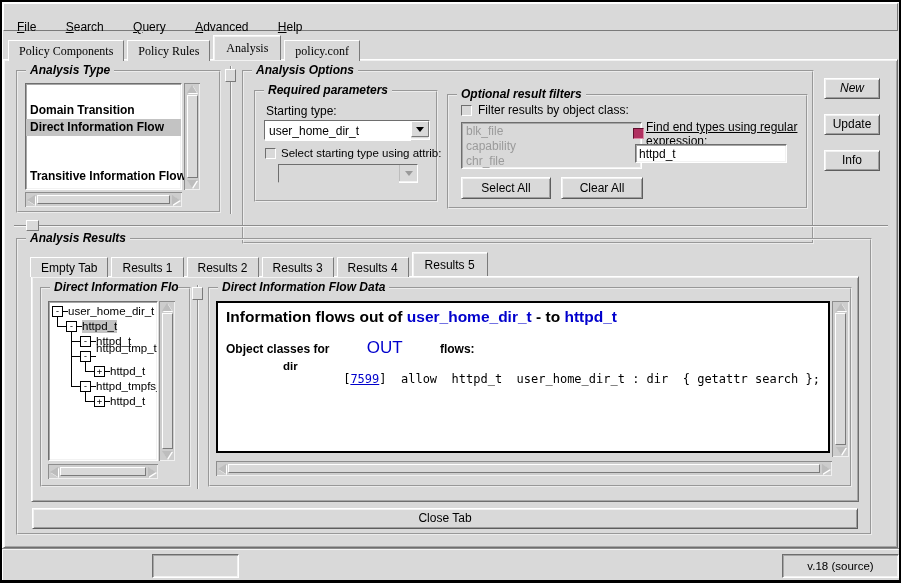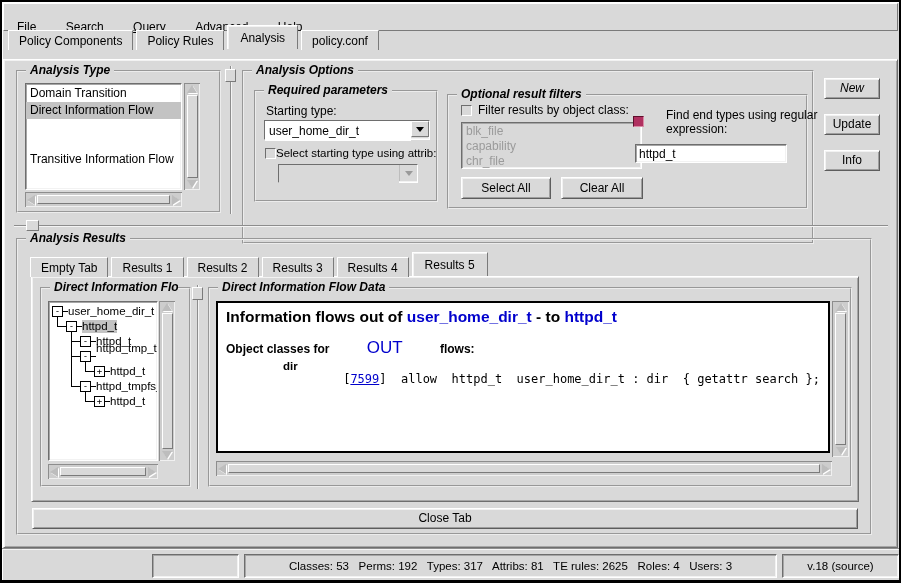--- a/index.html
+++ b/index.html
@@ -70,29 +70,29 @@
 <div id="win">
 
   <div class="abs raised" style="left:1px;top:1px;width:895px;height:28px;padding-left:11px;">
     <span class="menu-item"><span class="u">F</span><span>ile</span></span>
     <span class="menu-item"><span class="u">S</span><span>earch</span></span>
     <span class="menu-item"><span class="u">Q</span><span>uery</span></span>
     <span class="menu-item"><span class="u">A</span><span>dvanced</span></span>
     <span class="menu-item"><span class="u">H</span><span>elp</span></span>
   </div>
 
-  <div class="abs" style="left:6px;top:23px;height:25px;z-index:4;">
+  <div class="abs" style="left:6px;top:33px;height:25px;z-index:4;font-family:Liberation Serif, serif;">
     <span class="tab">Policy Components</span><span class="tab">Policy Rules</span><span class="tab active">Analysis</span><span class="tab">policy.conf</span>
   </div>
 
   <div class="abs raised2" style="left:1px;top:57px;width:895px;height:489px;"></div>
 
   <div class="abs lf" style="left:14px;top:68px;width:205px;height:143px;">
     <span class="lt">Analysis Type</span>
-    <div class="abs white sunken2" style="left:7px;top:11px;width:157px;height:107px;padding:1px 0;">
+    <div class="abs white sunken2" style="left:7px;top:11px;width:157px;height:107px;padding:18px 0;font-weight:bold;">
       <div style="padding:0 4px;line-height:17px;white-space:nowrap;">Domain Transition</div>
       <div style="padding:0 4px;line-height:17px;white-space:nowrap;background:#c3c3c3;">Direct Information Flow</div>
       <div style="padding:0 4px;line-height:17px;white-space:nowrap;margin-top:32px;">Transitive Information Flow</div>
     </div>
     <div class="abs sb sb-v" style="left:166px;top:11px;width:16px;height:107px;">
       <div class="tri-up"></div>
       <div class="thumb-v"></div>
       <div class="tri-dn"></div>
     </div>
     <div class="abs sb sb-h" style="left:7px;top:120px;width:157px;height:15px;">
@@ -110,21 +110,21 @@
 
     <div class="abs lf" style="left:10px;top:18px;width:184px;height:112px;">
       <span class="lt">Required parameters</span>
       <div class="abs" style="left:10px;top:12px;">Starting type:</div>
       <div class="abs sunken2" style="left:8px;top:28px;width:166px;height:20px;display:flex;">
         <div class="combo-field" style="flex:1;">user_home_dir_t</div>
         <div class="combo-arrow raised" style="background:#d9d9d9;">
             <div class="tri-dn-b"></div>
           </div>
       </div>
-      <div class="abs" style="left:9px;top:55px;display:flex;align-items:center;">
+      <div class="abs" style="left:9px;top:55px;display:flex;align-items:center;gap:5px;">
         <span class="cb"></span>
         <span style="font-size:11.5px;white-space:nowrap;">Select starting type using attrib:</span>
       </div>
       <div class="abs sunken2" style="left:22px;top:72px;width:140px;height:19px;display:flex;">
         <div class="combo-field" style="flex:1;background:#d9d9d9;"></div>
         <div class="combo-arrow" style="background:#d9d9d9;border-left:1px solid #bdbdbd;">
             <div class="tri-dn-g"></div>
           </div>
       </div>
     </div>
@@ -136,21 +136,21 @@
         <span style="white-space:nowrap;">Filter results by object class:</span>
       </div>
       <div class="abs sunken2" style="left:12px;top:26px;width:181px;height:47px;background:#d9d9d9;padding:1px 4px;">
         <div class="dim" style="line-height:15px;">blk_file</div>
         <div class="dim" style="line-height:15px;">capability</div>
         <div class="dim" style="line-height:15px;">chr_file</div>
       </div>
       <div class="abs btn" style="left:12px;top:81px;width:90px;height:22px;line-height:20px;">Select All</div>
       <div class="abs btn" style="left:112px;top:81px;width:82px;height:22px;line-height:20px;">Clear All</div>
 
-      <div class="abs" style="left:184px;top:12px;display:flex;gap:22px;">
+      <div class="abs" style="left:184px;top:24px;display:flex;gap:2px;text-decoration:underline;">
         <span class="cb checked" style="margin-top:8px;"></span>
         <span style="width:154px;line-height:14px;">Find end types using regular expression:</span>
       </div>
       <div class="abs sunken2 entry" style="left:186px;top:48px;width:152px;">
         <input class="entry-in" value="httpd_t" style="">
       </div>
     </div>
   </div>
 
   <div class="abs btn" style="left:822px;top:76px;width:56px;height:21px;line-height:19px;font-style:italic;">New</div>
@@ -242,16 +242,15 @@
           <div class="tri-r"></div>
         </div>
       </div>
     </div>
 
     <div class="abs btn" style="left:14px;top:268px;width:826px;height:21px;line-height:19px;">Close Tab</div>
   </div>
 
   <div class="abs groove-h" style="left:0;top:546px;width:897px;"></div>
   <div class="abs sunken2" style="left:150px;top:552px;width:87px;height:24px;"></div>
-  <div class="abs sunken2 pre" style="left:242px;top:552px;width:533px;height:24px;line-height:22px;text-align:center;font-size:11.5px;overflow:hidden;">Classes: 53   Perms: 192   Types: 317   Attribs: 81   TE rules: 2625   Roles: 4   Users: 3</div>
   <div class="abs sunken2" style="left:780px;top:552px;width:117px;height:24px;line-height:22px;text-align:center;font-size:11.5px;">v.18 (source)</div>
 
 </div>
 
 </body></html>

